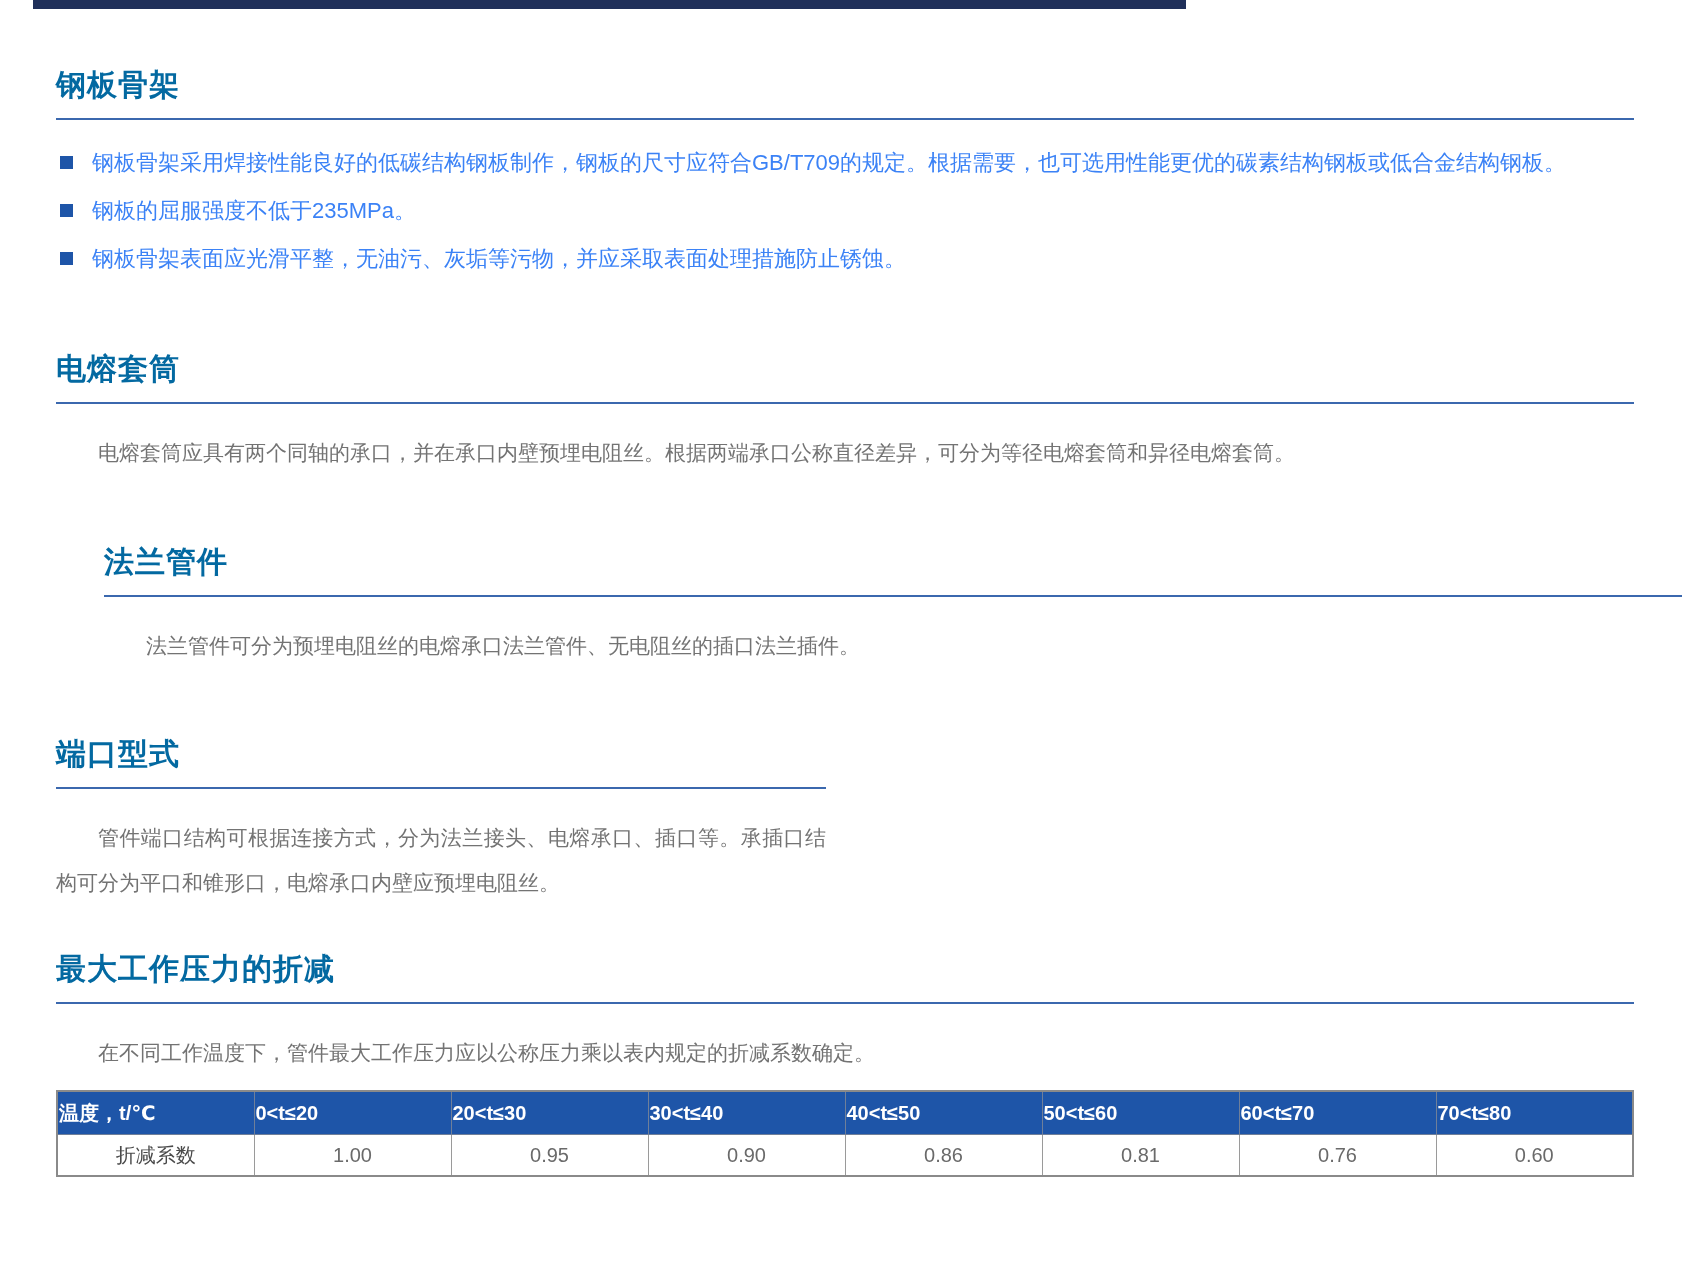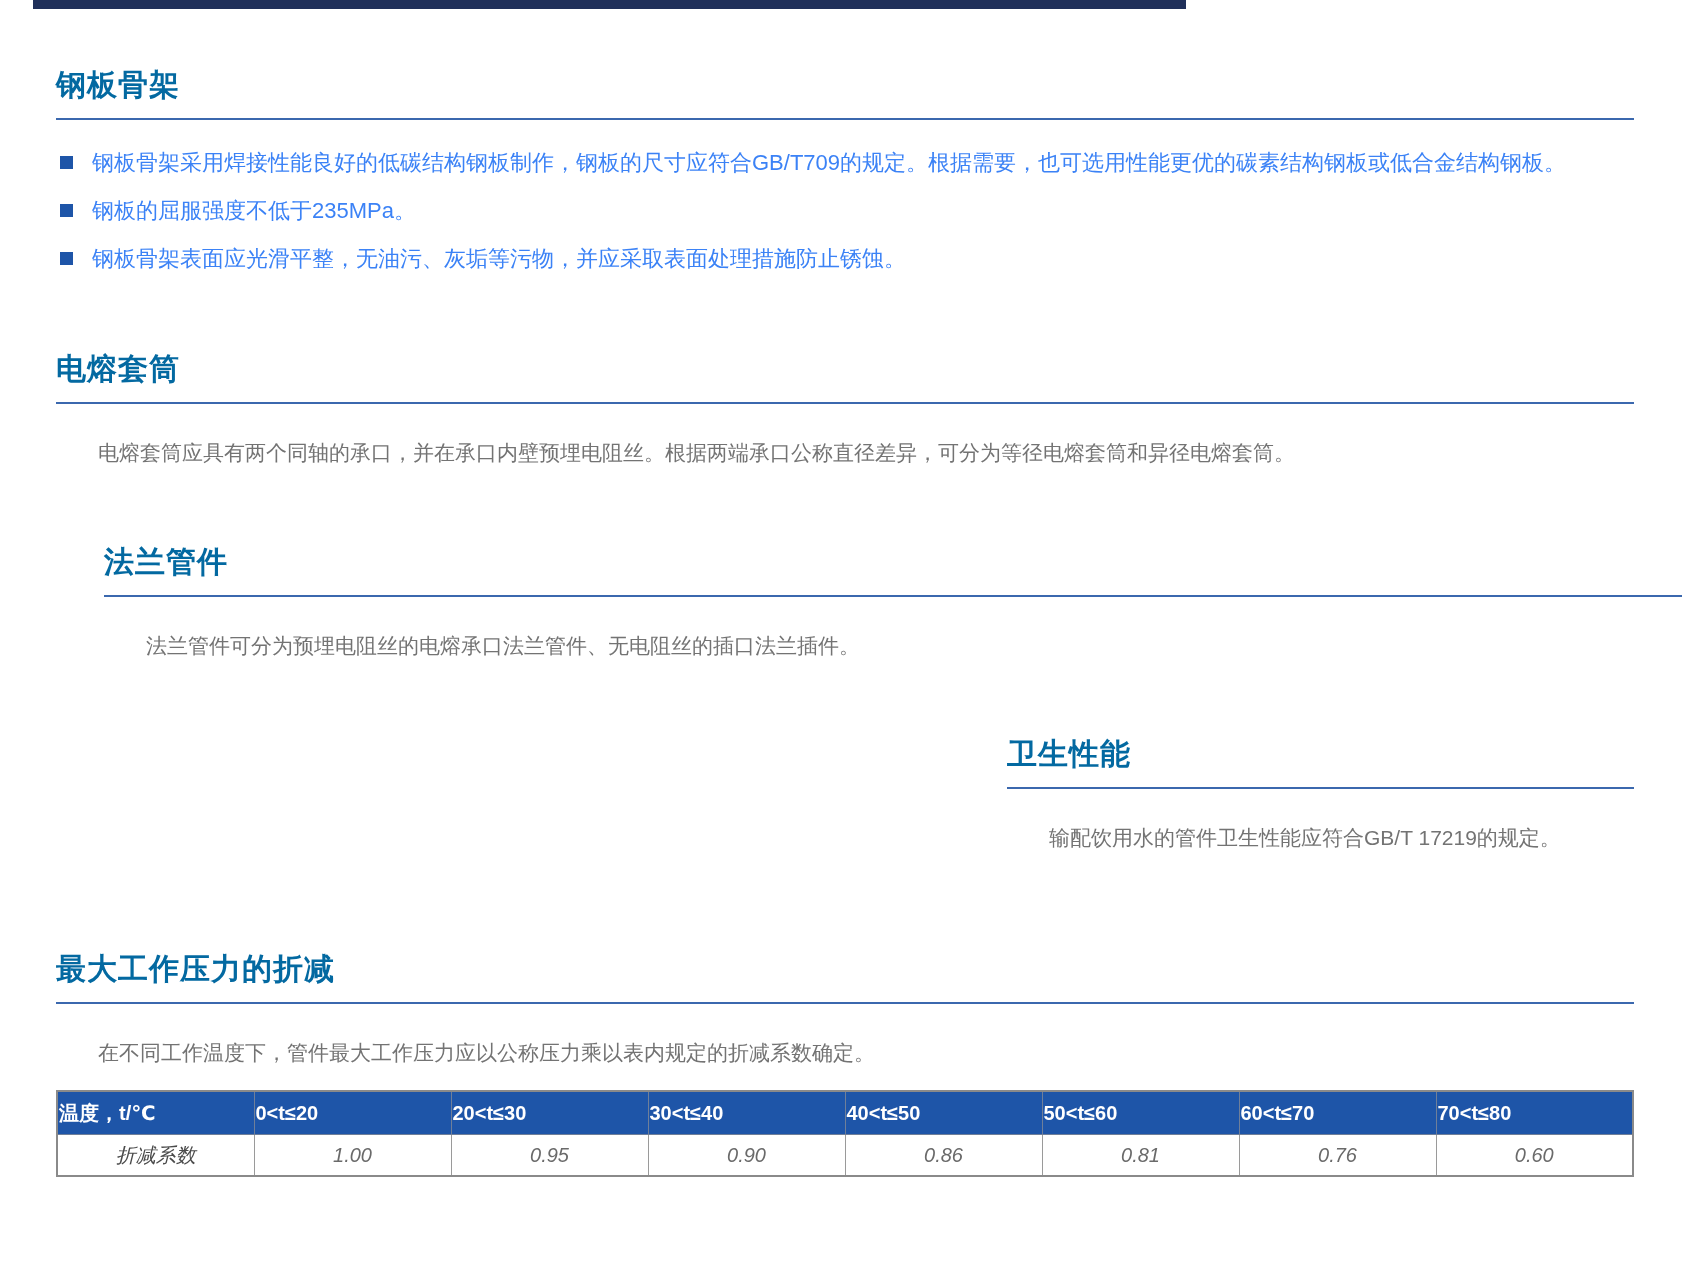--- a/index.html
+++ b/index.html
@@ -52,21 +52,21 @@
   }
   table.pressure th{
     background:#1e55a8;color:#ffffff;
     font-size:20px;font-weight:bold;
     height:40px;text-align:left;
     border:1px solid #6f7f99;
   }
   table.pressure td{
     font-size:20px;color:#6a6a6a;
     height:38px;text-align:center;
-    border:1px solid #9a9a9a;background:#ffffff;font-style:italic;
+    border:1px solid #9a9a9a;background:#ffffff;
   }
   table.pressure td.rowlabel{color:#4a4a4a;}
 </style>
 </head>
 <body>
 
 <div class="top-bar"></div>
 
 <div class="section" style="top:66px;">
   <h2>钢板骨架</h2>
@@ -93,24 +93,24 @@
   <p class="para">电熔套筒应具有两个同轴的承口，并在承口内壁预埋电阻丝。根据两端承口公称直径差异，可分为等径电熔套筒和异径电熔套筒。</p>
 </div>
 
 <div class="section" style="top:543px;margin-left:48px;">
   <h2>法兰管件</h2>
   <div class="rule"></div>
   <p class="para">法兰管件可分为预埋电阻丝的电熔承口法兰管件、无电阻丝的插口法兰插件。</p>
 </div>
 
 <div class="section" style="top:735px;height:170px;">
-  <div class="col-right">
-    <h2>卫生性能</h2>
+  <div class="col-left">
+    <h2>端口型式</h2>
     <div class="rule"></div>
-    <p class="para">输配饮用水的管件卫生性能应符合GB/T 17219的规定。</p>
+    <p class="para loose">管件端口结构可根据连接方式，分为法兰接头、电熔承口、插口等。承插口结构可分为平口和锥形口，电熔承口内壁应预埋电阻丝。</p>
   </div>
 </div>
 
 <div class="section" style="top:950px;">
   <h2>最大工作压力的折减</h2>
   <div class="rule"></div>
   <p class="para">在不同工作温度下，管件最大工作压力应以公称压力乘以表内规定的折减系数确定。</p>
 
   <table class="pressure">
     <tbody>

